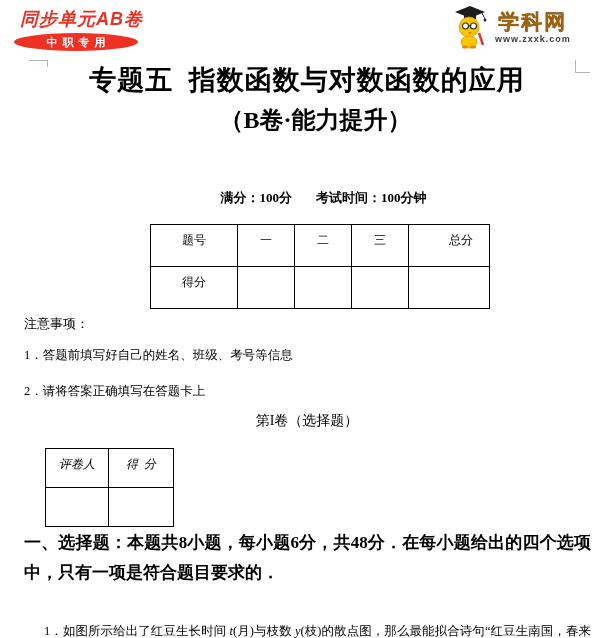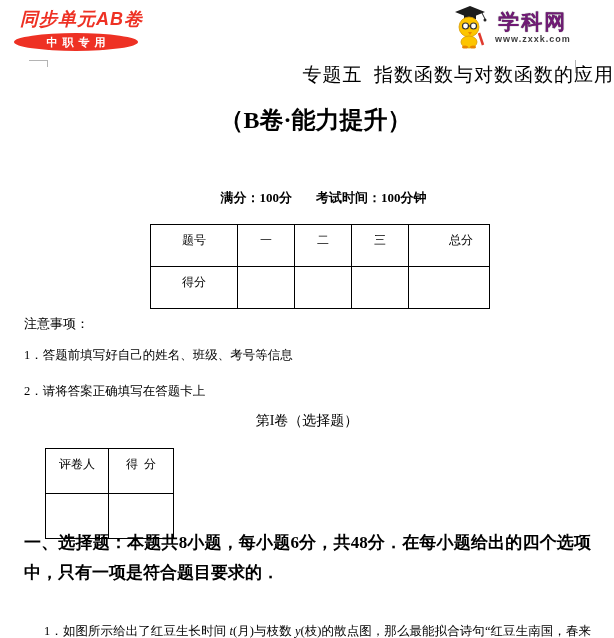--- a/index.html
+++ b/index.html
@@ -47,21 +47,21 @@
     position: absolute;
     left: 452px; top: 5px;
     display: flex;
     align-items: center;
   }
   .logo-text { margin-left: 3px; text-align: center; }
   .logo-name {
     font-family: "Liberation Sans", sans-serif;
     font-size: 21px;
     font-weight: bold;
-    color: #701a75;
+    color: #a16207;
     letter-spacing: 2px;
     line-height: 1.1;
     text-shadow: 0 0 1px #3d3d3d;
   }
   .logo-url {
     font-family: "Liberation Sans", sans-serif;
     font-size: 9px;
     font-weight: bold;
     color: #3d3d3d;
     letter-spacing: 1px;
@@ -77,23 +77,23 @@
   .corner-mark.right {
     left: 575px; top: 60px; width: 15px; height: 13px;
     border-left: 1px solid #b4b4b4;
     border-bottom: 1px solid #b4b4b4;
   }
 
   
   .title {
     position: absolute;
     left: 0; right: 0; top: 62px;
-    text-align: right;
-    font-size: 19px;
-    font-weight: normal;
+    text-align: center;
+    font-size: 27px;
+    font-weight: bold;
     white-space: pre;
     letter-spacing: 1px;
   }
   .subtitle {
     position: absolute;
     left: 17px; right: 0; top: 104px;
     text-align: center;
     font-size: 24px;
     font-weight: bold;
   }
@@ -136,21 +136,21 @@
     font-size: 12px;
     padding-top: 7px;
   }
   .score-table { position: absolute; left: 150px; top: 224px; }
   .score-table td { height: 42px; }
   .score-table .c0 { width: 87px; }
   .score-table .c1, .score-table .c2, .score-table .c3 { width: 57px; }
   .score-table .c4 { width: 81px; padding-left: 24px; }
 
   .grader-table { position: absolute; left: 45px; top: 448px; }
-  .grader-table td { height: 45px; white-space: pre; }
+  .grader-table td { height: 39px; white-space: pre; font-style: italic; }
   .grader-table .g0 { width: 63px; }
   .grader-table .g1 { width: 65px; }
 
   
   .notes-title { position: absolute; left: 24px; top: 315px; font-size: 13px; }
   .note-item   { position: absolute; left: 24px; font-size: 12.5px; }
   .note-item.n1 { top: 347px; }
   .note-item.n2 { top: 383px; }
 
   .section-heading {

